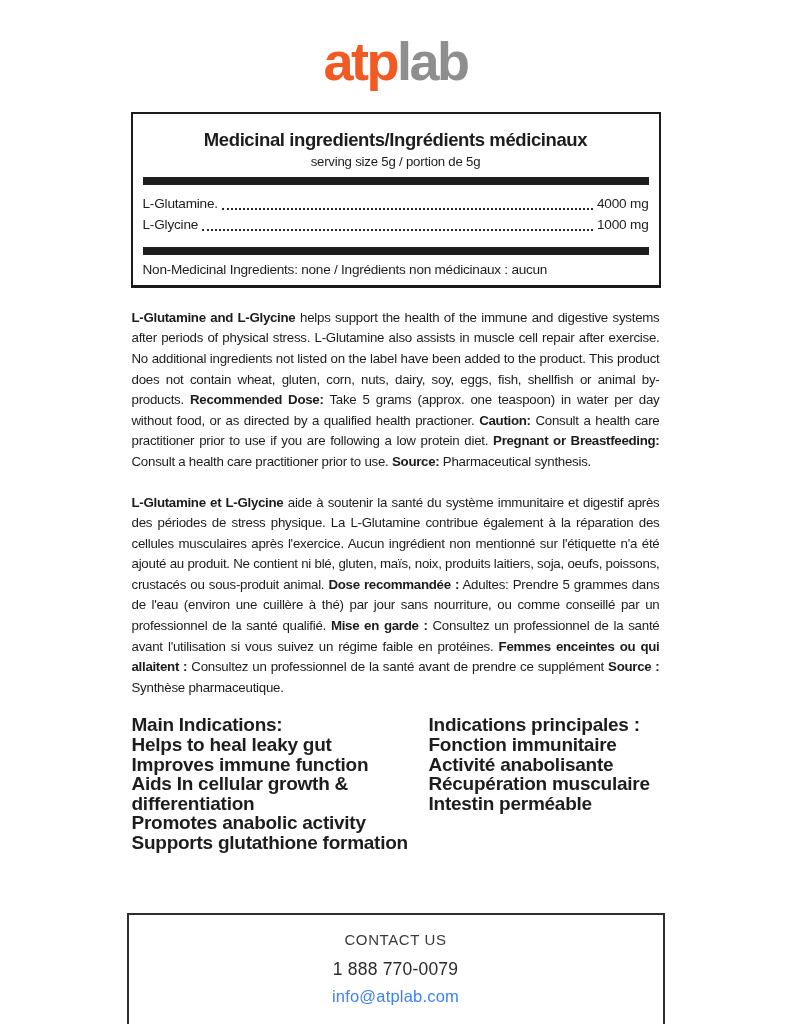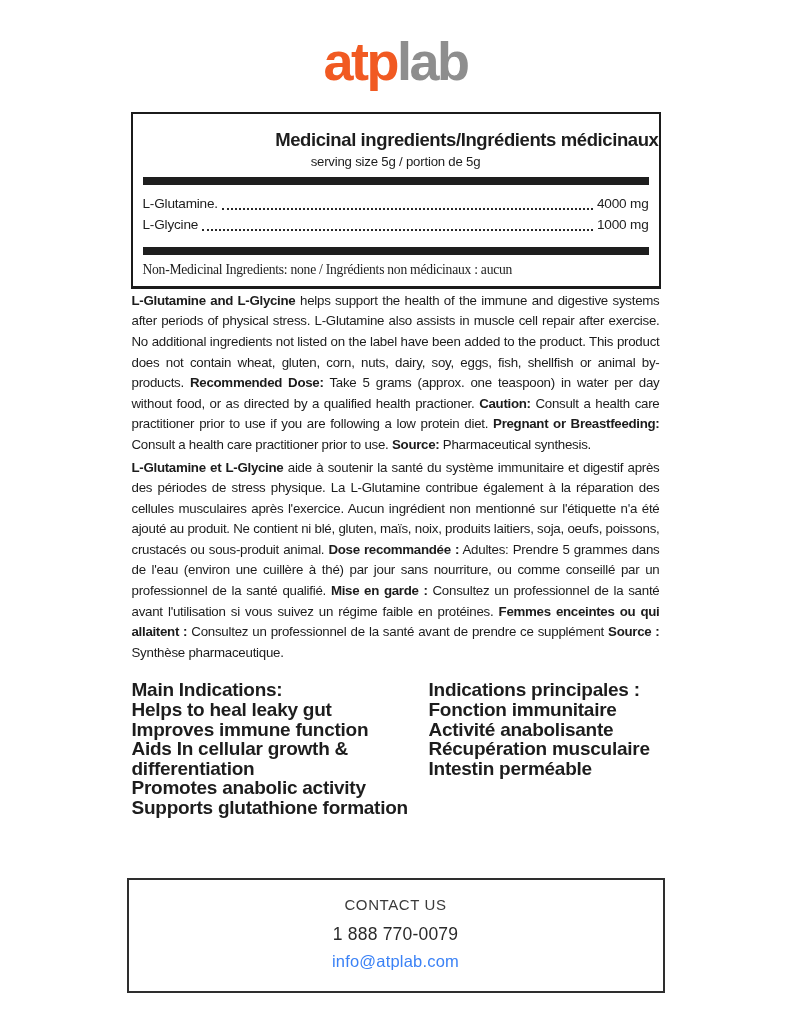--- a/index.html
+++ b/index.html
@@ -25,21 +25,21 @@
 
   
   .panel {
     width: 526px;
     margin: 24px auto 0;
     border: 2px solid #1b1b1b;
     border-bottom-width: 3px;
     padding-bottom: 8px;
   }
   .panel-title {
-    text-align: right;
+    text-align: center;
     font-weight: bold;
     font-size: 18.5px;
     letter-spacing: -0.4px;
     margin-top: 15px;
     line-height: 1.15;
   }
   .serving {
     text-align: center;
     font-size: 13.2px;
     line-height: 15.5px;
@@ -63,27 +63,26 @@
     flex: 1;
     border-bottom: 2px dotted #2a2a2a;
     margin: 0 4px 4px;
     min-width: 30px;
   }
   .bar.second { margin-top: 12px; }
   .non-med {
     margin: 7px 10px 0;
     font-size: 13.6px;
     letter-spacing: -0.25px;
-    font-family: Liberation Serif, serif;
   }
 
   
   .copy {
     width: 528px;
-    margin: 2px auto 0;
+    margin: 20px auto 0;
     font-size: 13.3px;
     line-height: 20.6px;
     letter-spacing: -0.25px;
     text-align: justify;
     color: #1c1c1c;
   }
   .copy b { letter-spacing: -0.3px; }
 
   
   .indications {

